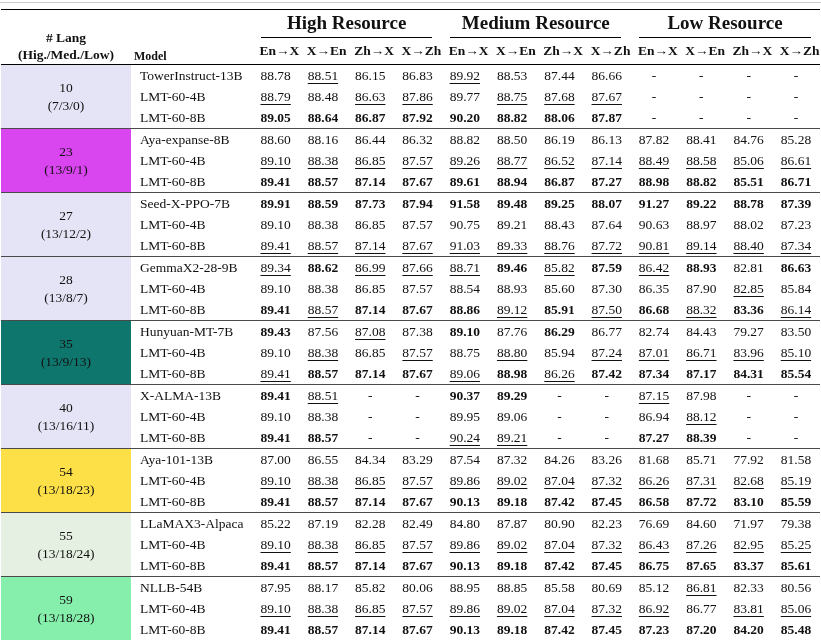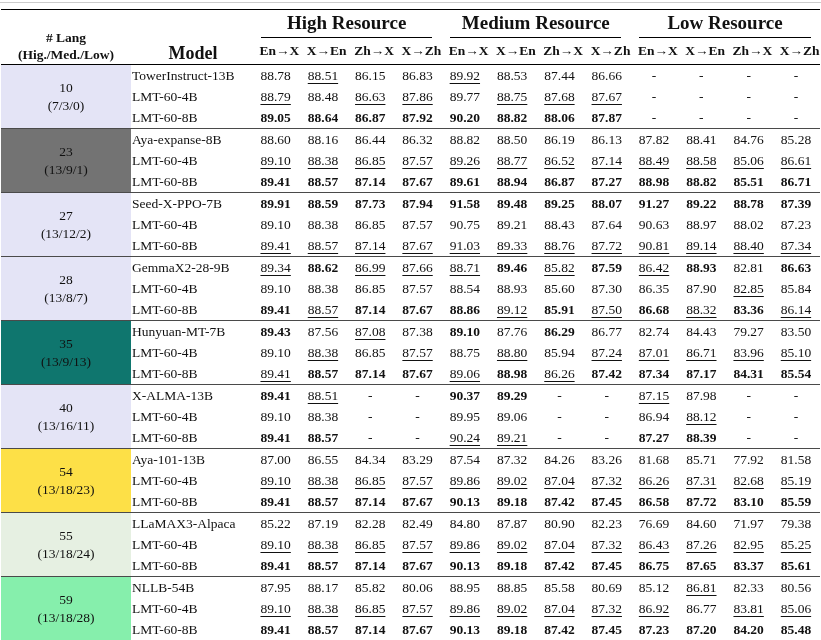--- a/index.html
+++ b/index.html
@@ -21,43 +21,43 @@
     border-top:1.6px solid #000;
     border-bottom:2.2px solid #000;
   }
   thead{border-bottom:1.6px solid #000;}
   th,td{padding:0;margin:0;}
   th.lang-h{
     text-align:center;vertical-align:middle;
     font-weight:bold;font-size:13.5px;line-height:1.25;
   }
   th.model-h{
-    text-align:center;vertical-align:middle;
-    font-weight:bold;font-size:18px;padding-left:3px;
+    text-align:left;vertical-align:middle;
+    font-weight:bold;font-size:12px;padding-left:3px;
   }
   tr.group-row th{height:26px;vertical-align:bottom;}
   .cmid{
     margin:0 9px;
     padding:2px 0 3px 0;
     border-bottom:1.1px solid #000;
     font-weight:bold;font-size:19px;text-align:center;
     white-space:nowrap;
   }
   tr.sub-row th{
     height:26px;
     font-weight:bold;font-size:13.5px;text-align:right;vertical-align:middle;
     white-space:nowrap;
   }
   tbody td{
     height:21px;
     font-size:13.5px;
     text-align:center;vertical-align:middle;
     white-space:nowrap;
   }
-  tbody td.model-cell{text-align:left;padding-left:1px;}
+  tbody td.model-cell{text-align:left;padding-left:9px;}
   tbody td.lang-cell{
     font-weight:normal;line-height:1.3;font-size:13.5px;
   }
   tbody tr.group-start td{border-top:1.3px solid #4a4a4a;}
   td.bold{font-weight:bold;}
   td.uline{text-decoration:underline;text-underline-offset:2.5px;text-decoration-thickness:1px;}
 </style>
 </head>
 <body>
 
@@ -145,21 +145,21 @@
           <td class="bold">90.20</td>
           <td class="bold">88.82</td>
           <td class="bold">88.06</td>
           <td class="bold">87.87</td>
           <td>-</td>
           <td>-</td>
           <td>-</td>
           <td>-</td>
         </tr>
         <tr class="group-start">
-          <td class="lang-cell" rowspan="3" style="background: #737373;">
+          <td class="lang-cell" rowspan="3" style="background: #d946ef;">
             <div>23</div>
             <div>(13/9/1)</div>
           </td>
           <td class="model-cell">Aya-expanse-8B</td>
           <td>88.60</td>
           <td>88.16</td>
           <td>86.44</td>
           <td>86.32</td>
           <td>88.82</td>
           <td>88.50</td>

